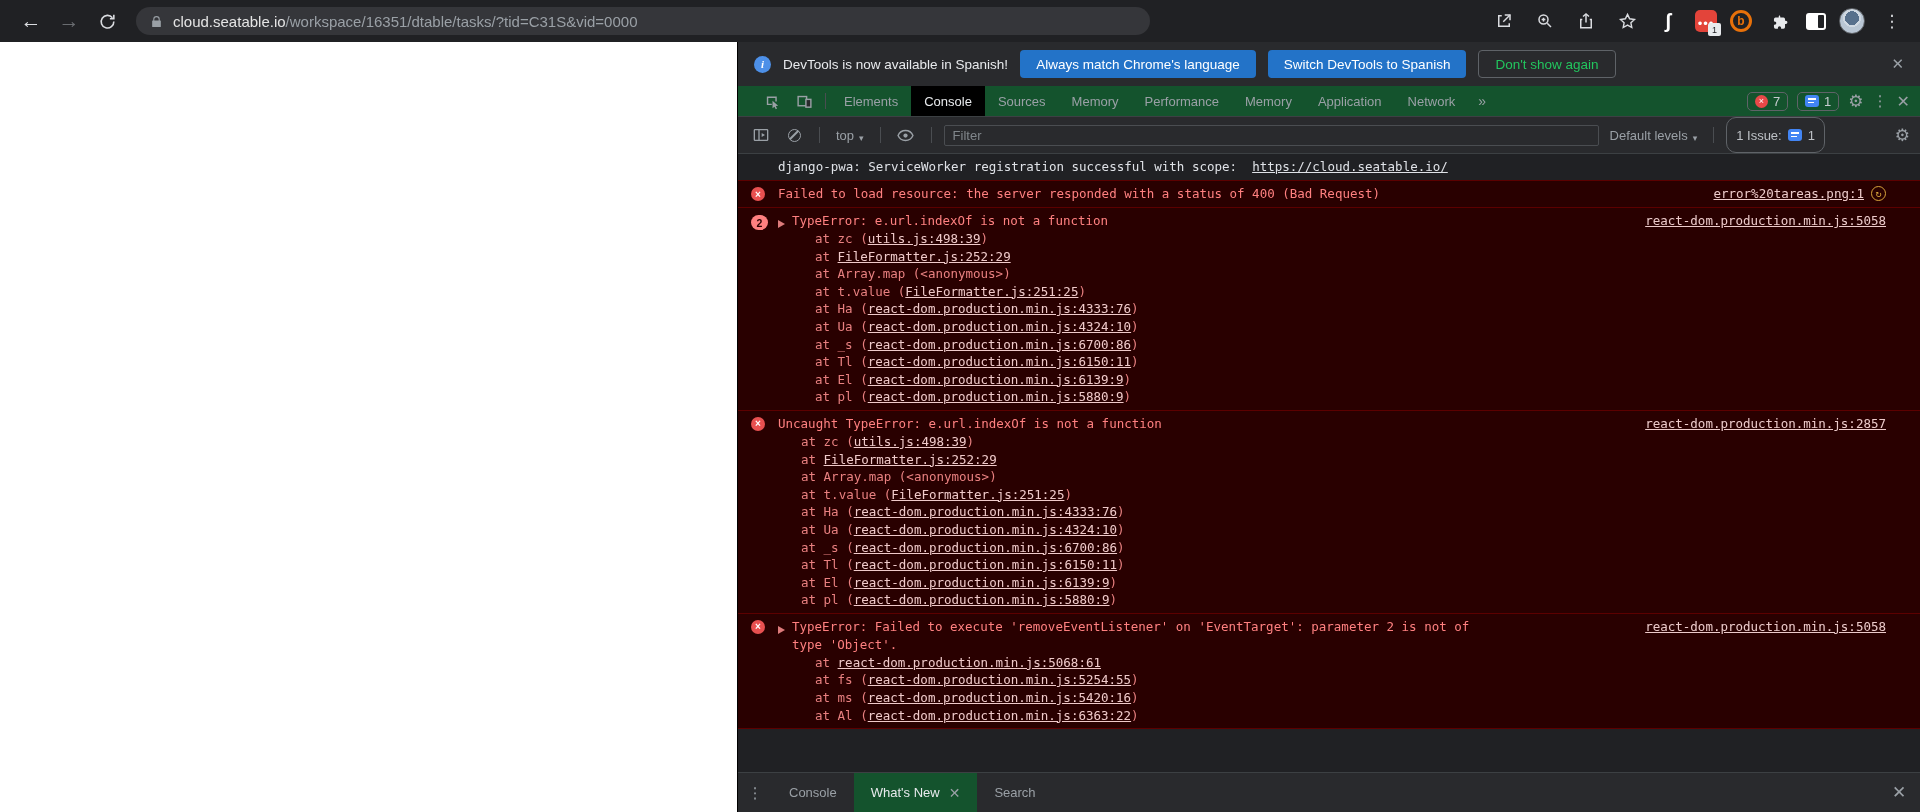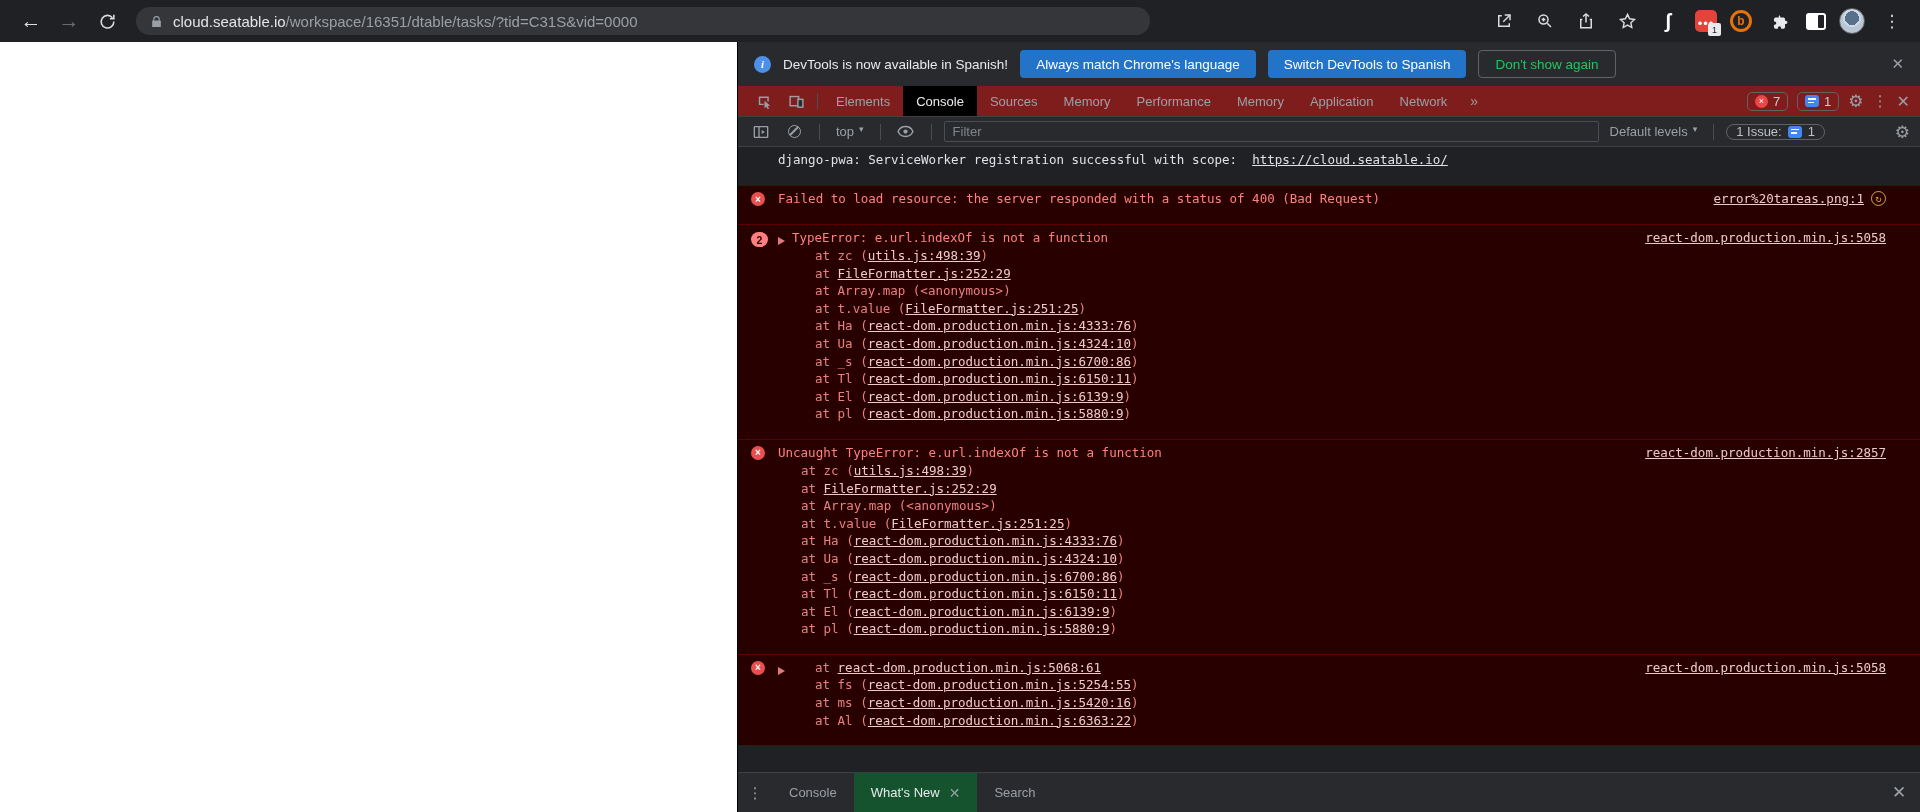--- a/index.html
+++ b/index.html
@@ -52,22 +52,22 @@
   .infobar { flex:0 0 44px; background:#292a2d; display:flex; align-items:center;
     padding:0 16px; gap:12px; color:#e8eaed; font-size:13.5px; }
   .info-ic { width:17px; height:17px; border-radius:50%; background:#4d90e8; color:#fff;
     font:italic bold 11px "Liberation Serif", serif; display:flex; align-items:center; justify-content:center; flex:0 0 auto; }
   .ib-btn { background:#2373c8; color:#fff; border:none; border-radius:4px; height:28px;
     padding:0 16px; font-size:13.5px; font-family:inherit; white-space:nowrap; }
   .ib-btn.ghost { background:transparent; border:1px solid #5f6368; color:#22c55e; }
   .ib-close { margin-left:auto; color:#9aa0a6; font-size:15px; }
 
   
-  .tabbar { flex:0 0 31px; background:#7f1d1d; display:flex; align-items:stretch;
-    border-bottom:1px solid #3c4043; padding-left:10px; }
+  .tabbar { flex:0 0 31px; background:#14532d; display:flex; align-items:stretch;
+    border-bottom:1px solid #3c4043; padding-left:18px; }
   .tb-icon { width:32px; display:flex; align-items:center; justify-content:center; color:#9aa0a6; }
   .vdiv { width:1px; height:16px; background:#4a4d51; align-self:center; margin:0 5px; }
   .tab { padding:0 13px; display:flex; align-items:center; color:#9aa0a6; white-space:nowrap; }
   .tab.active { background:#000; color:#e8eaed; }
   .more-tabs { padding:0 10px; display:flex; align-items:center; font-size:14px; }
   .tb-right { margin-left:auto; display:flex; align-items:center; gap:9px; padding-right:10px; }
   .badge-pill { border:1px solid #5f6368; border-radius:5px; height:19px; display:flex;
     align-items:center; gap:5px; padding:0 7px; color:#c7cbd0; }
   .err-circle { width:13px; height:13px; border-radius:50%; background:#e84848; color:#fff;
     font-size:9px; display:flex; align-items:center; justify-content:center; flex:0 0 auto; }
@@ -78,33 +78,33 @@
   .dots-v { color:#9aa0a6; font-size:15px; }
   .close-x { color:#9aa0a6; font-size:16px; }
 
   
   .toolbar { flex:0 0 30px; background:#292a2d; display:flex; align-items:center;
     border-bottom:1px solid #3c4043; padding:0 10px; gap:7px; }
   .tool-ic { width:26px; display:flex; align-items:center; justify-content:center; color:#9aa0a6; }
   .no-entry { width:13px; height:13px; border:1.7px solid #9aa0a6; border-radius:50%; position:relative; }
   .no-entry::after { content:""; position:absolute; left:-1px; top:4.2px; width:12px; height:1.7px;
     background:#9aa0a6; transform:rotate(-45deg); }
-  .ctx { display:flex; align-items:flex-start; gap:5px; color:#9aa0a6; padding:0 4px; white-space:nowrap; }
+  .ctx { display:flex; align-items:flex-end; gap:5px; color:#9aa0a6; padding:0 4px; white-space:nowrap; }
   .caret { font-size:9px; font-family:"DejaVu Sans", sans-serif; }
   .filter-input { flex:1; max-width:655px; height:21px; background:transparent; border:1px solid #4a4d51;
     border-radius:2px; color:#bdc1c6; padding:0 8px; font-size:13px; font-family:inherit; outline:none; }
   .filter-input::placeholder { color:#80868b; }
-  .issue-pill { border:1px solid #5f6368; border-radius:10px; height:16px; display:flex;
+  .issue-pill { border:1px solid #5f6368; border-radius:10px; height:36px; display:flex;
     align-items:center; gap:6px; padding:0 9px; color:#bdc1c6; white-space:nowrap; }
   .toolbar .gear { margin-left:auto; }
 
   
   .messages { flex:1 1 auto; overflow:hidden; background:#202124;
     font-family:"DejaVu Sans Mono", monospace; font-size:12.5px; }
-  .msg { display:flex; align-items:flex-start; padding:4px 34px 16px 0; border-bottom:1px solid #33373a; }
+  .msg { display:flex; align-items:flex-start; padding:4px 34px 4px 0; border-bottom:1px solid #33373a; }
   .msg.error { background:#290000; border-top:1px solid #5c0000; border-bottom:1px solid #5c0000; margin-top:-1px; }
   .gutter { flex:0 0 40px; display:flex; justify-content:flex-start; padding-left:13px; padding-top:2px; }
   .err-ic { width:14px; height:14px; border-radius:50%; background:#e85050; color:#fff;
     font:bold 10px "Liberation Sans", sans-serif; display:flex; align-items:center; justify-content:center; }
   .badge { min-width:17px; height:15px; border-radius:8px; background:#ff8080; color:#290000;
     font:bold 10.5px "Liberation Sans", sans-serif; display:flex; align-items:center; justify-content:center;
     padding:0 4px; margin-top:1px; }
   .tri { flex:0 0 14px; padding-top:4px; }
   .tri::before { content:""; display:inline-block; border-left:7px solid #de7b7b;
     border-top:4.5px solid transparent; border-bottom:4.5px solid transparent; }
@@ -347,20 +347,21 @@
         <div class="src">
           <a class="src-link">react-dom.production.min.js:2857</a>
         </div>
       </div>
       <div class="msg error">
         <div class="gutter">
           <span class="err-ic">×</span>
         </div>
         <span class="tri"></span>
         <div class="body">
+          <div class="line"><span>TypeError: Failed to execute 'removeEventListener' on 'EventTarget': parameter 2 is not of type 'Object'.</span></div>
           <div class="stack">
             <div class="sline"><span>at </span><a class="clink">react-dom.production.min.js:5068:61</a></div>
             <div class="sline"><span>at fs (</span><a class="clink">react-dom.production.min.js:5254:55</a><span>)</span></div>
             <div class="sline"><span>at ms (</span><a class="clink">react-dom.production.min.js:5420:16</a><span>)</span></div>
             <div class="sline"><span>at Al (</span><a class="clink">react-dom.production.min.js:6363:22</a><span>)</span></div>
           </div>
         </div>
         <div class="src">
           <a class="src-link">react-dom.production.min.js:5058</a>
         </div>

